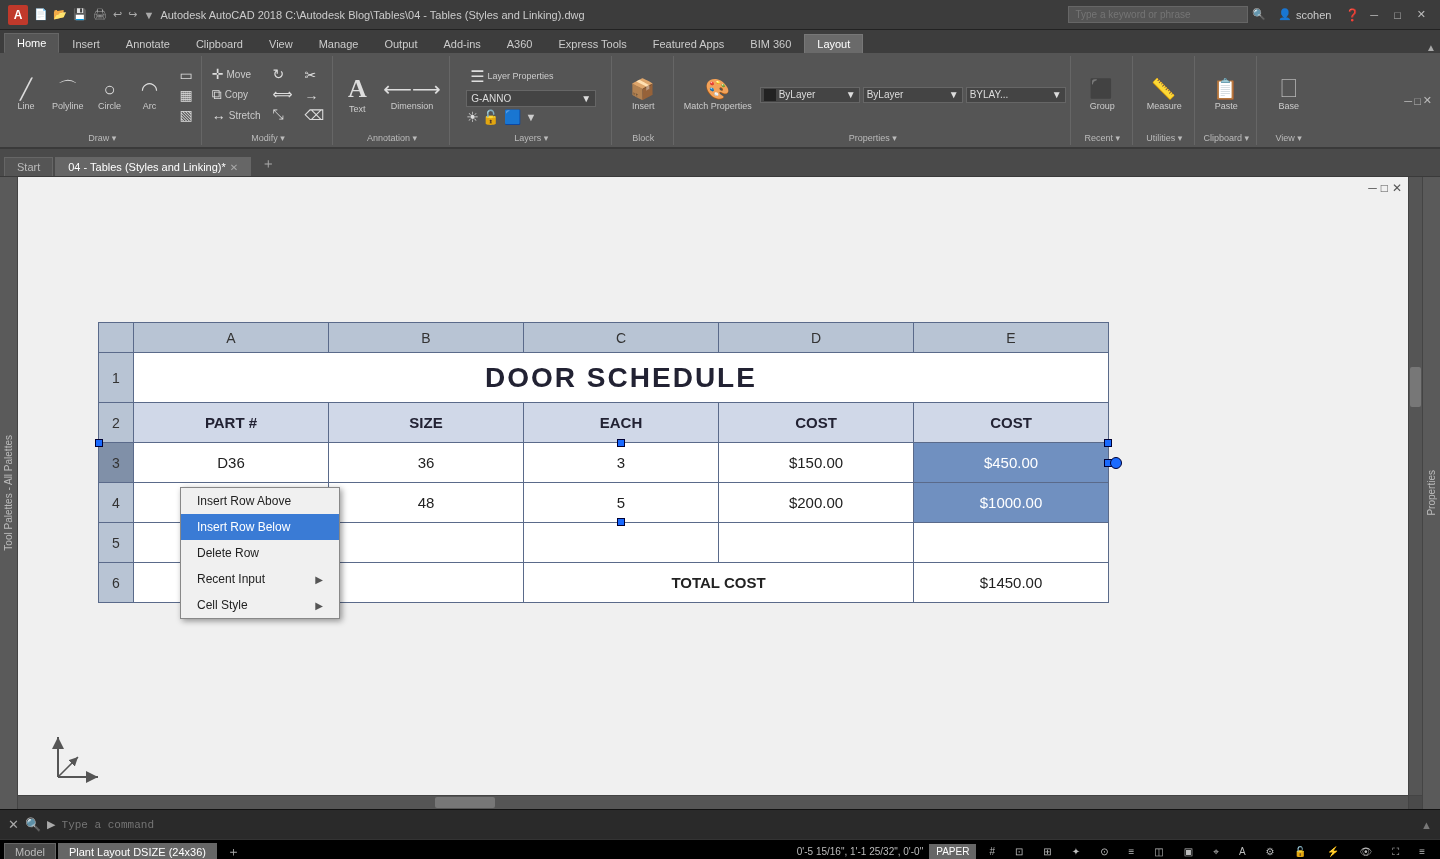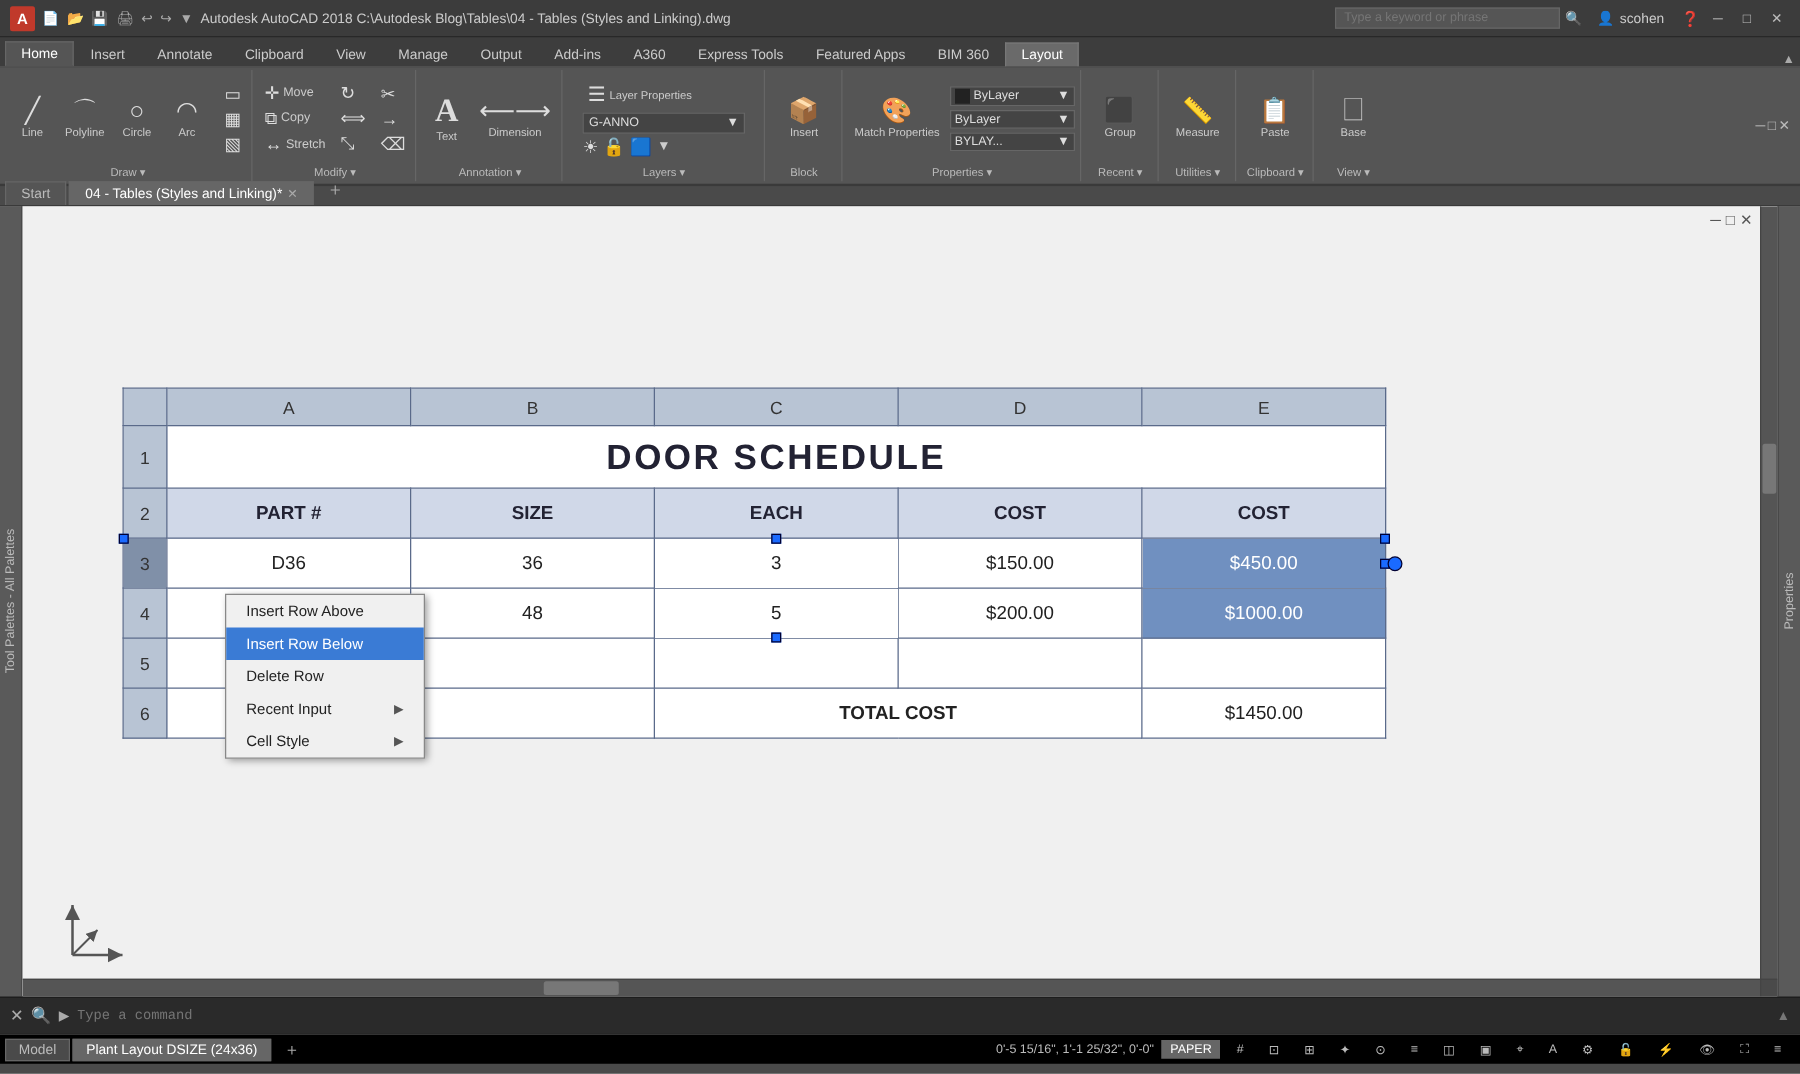--- a/index.html
+++ b/index.html
@@ -123,21 +123,21 @@
       background: #444;
       border: 1px solid #666;
       color: #ddd;
       font-size: 10px;
       padding: 1px 3px;
       width: 100px;
     }
 
     
     #doc-tabs {
-      height: 16px;
+      height: 28px;
       background: #4a4a4a;
       display: flex;
       align-items: flex-end;
       padding-left: 4px;
       border-bottom: 1px solid #3a3a3a;
       text-align: right;
     }
     .doc-tab {
       padding: 3px 12px;
       font-size: 11px;
@@ -578,21 +578,21 @@
     </div>
     <div class="ribbon-group-label">Block</div>
   </div>
 
   <div class="ribbon-group" style="min-width:160px;">
     <div class="ribbon-group-content" style="flex-direction:row;align-items:center;gap:4px;">
       <div class="ribbon-btn">
         <span class="btn-icon">🎨</span>
         <span class="btn-label">Match Properties</span>
       </div>
-      <div style="display:flex;flex-direction:column;gap:3px;">
+      <div style="display:flex;flex-direction:row;gap:3px;">
         <div class="layer-small-input" style="display:flex;align-items:center;gap:3px;">
           <span style="width:12px;height:12px;background:#222;display:inline-block;"></span>
           <span style="font-size:10px;">ByLayer</span>
           <span style="margin-left:auto;">▼</span>
         </div>
         <div class="layer-small-input" style="display:flex;align-items:center;gap:3px;">
           <span style="font-size:10px;">ByLayer</span>
           <span style="margin-left:auto;">▼</span>
         </div>
         <div class="layer-small-input" style="display:flex;align-items:center;gap:3px;">

